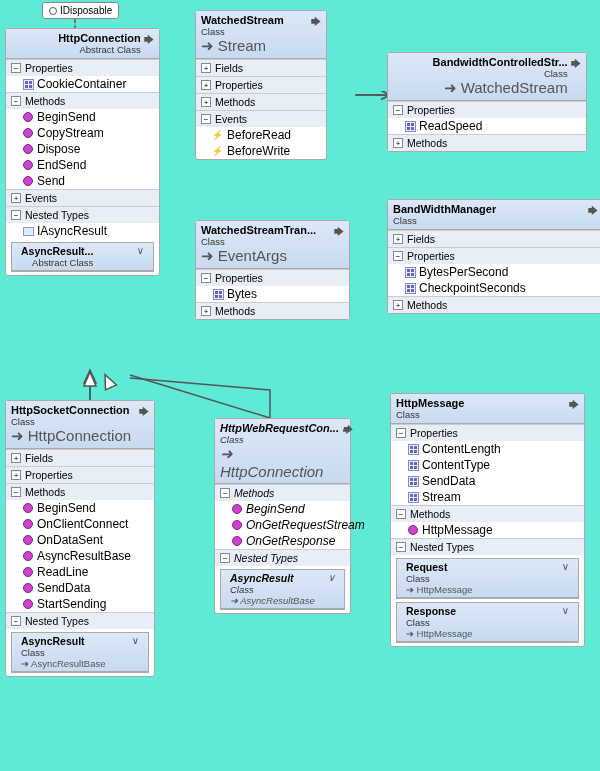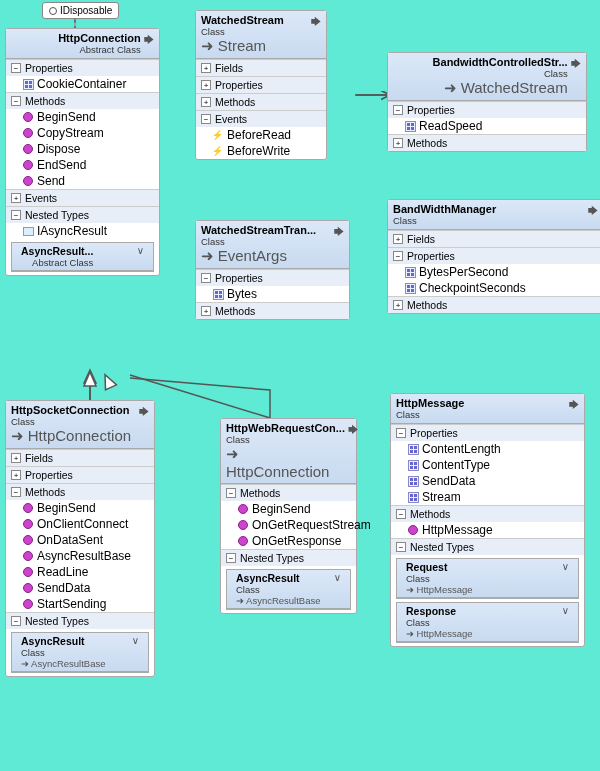--- a/index.html
+++ b/index.html
@@ -579,21 +579,21 @@
         <div>
           <div class="uml-subbox-title">AsyncResult</div>
           <div class="uml-subbox-type">Class</div>
           <div class="uml-subbox-parent">➜ AsyncResultBase</div>
         </div>
         <span class="uml-arrow-icon">∨</span>
       </div>
     </div>
   </div>
 
-  <div class="uml-box" style="left:220px; top:418px; width:137px;">
+  <div class="uml-box" style="left:214px; top:418px; width:137px;font-style:italic;">
     <div class="uml-header">
       <div class="uml-header-text">
         <div class="uml-title">HttpWebRequestCon...</div>
         <div class="uml-stereotype">Class</div>
         <div class="uml-parent">➜ HttpConnection</div>
       </div>
       <span class="uml-arrow-icon">🡆</span>
     </div>
     <div class="uml-section-header">
       <div class="expand-icon">−</div>

